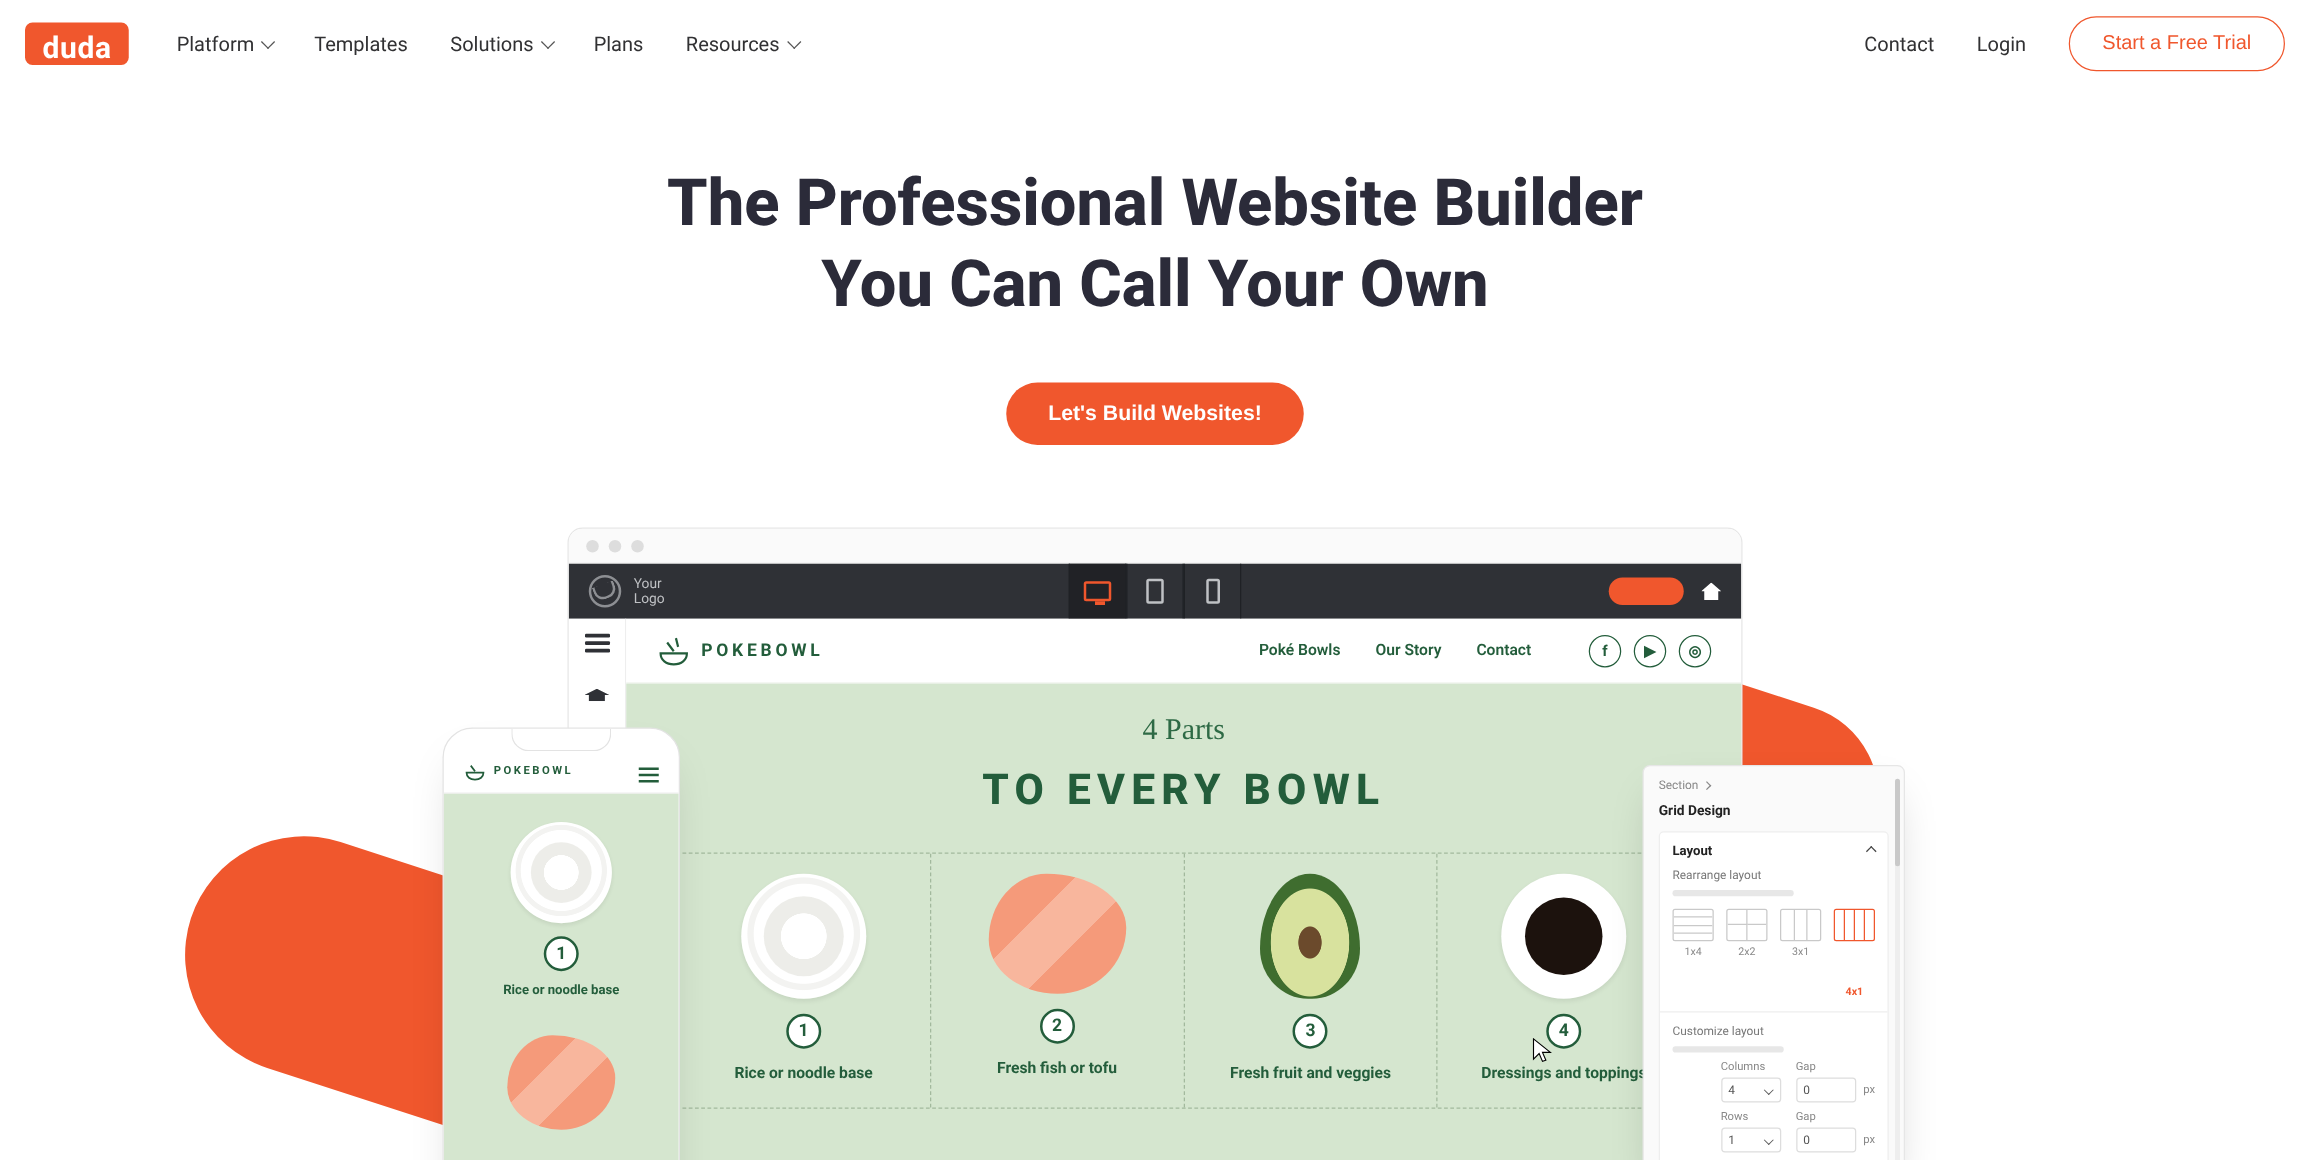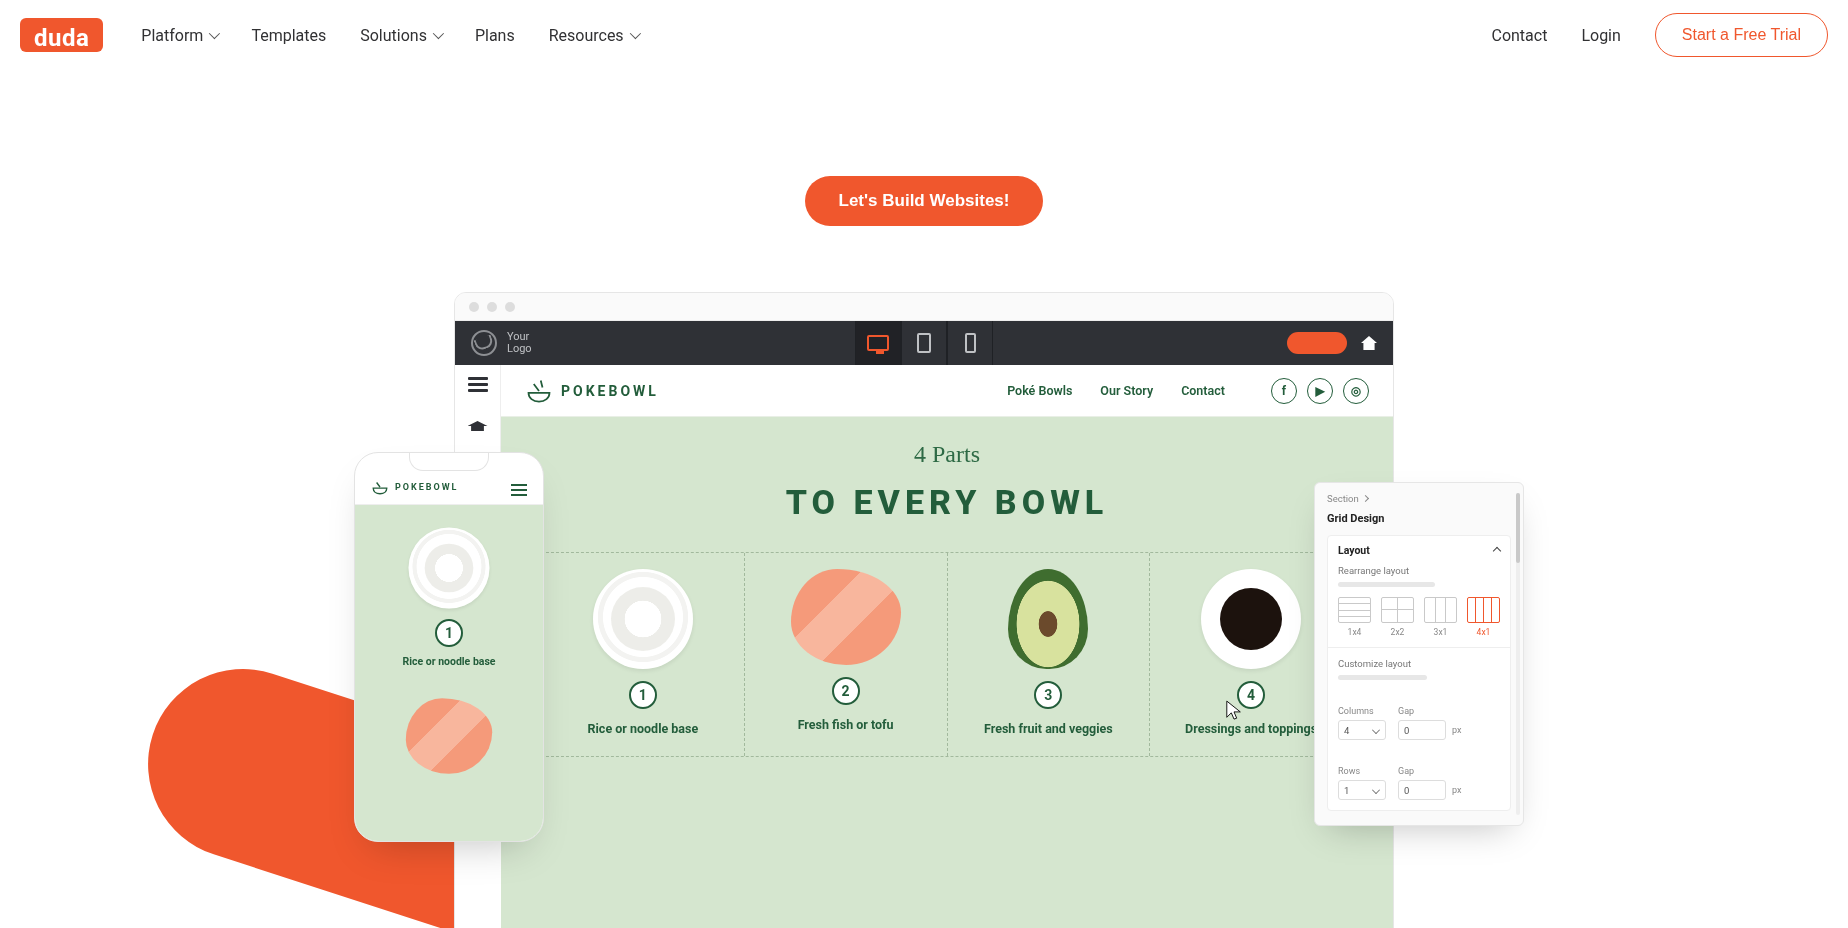--- a/index.html
+++ b/index.html
@@ -284,23 +284,23 @@
   .lay{width:34px;height:26px;border:1.5px solid #c9c9c9;border-radius:2px;display:flex;overflow:hidden;}
   .lay div{flex:1;border-right:1px solid #c9c9c9;}
   .lay div:last-child{border-right:none;}
   .lay.rows{flex-direction:column;}
   .lay.rows div{border-right:none;border-bottom:1px solid #c9c9c9;}
   .lay.rows div:last-child{border-bottom:none;}
   .lay.active{border-color:#f0572d;}
   .lay.active div{border-color:#f0572d;}
   .lay-labels{display:flex;gap:10px;margin-top:4px;}
   .lay-labels span{width:34px;text-align:center;font-size:8.5px;color:#888;}
-  .lay-labels span.active{color:#f0572d;font-weight:400;}
+  .lay-labels span.active{color:#f0572d;font-weight:700;margin-top:32px;}
   .hr{height:1px;background:#eee;margin:10px -10px;}
-  .fields{display:flex;gap:12px;margin-top:24px;}
+  .fields{display:flex;gap:12px;margin-top:4px;justify-content:flex-end;}
   .fld label{font-size:9px;color:#888;}
   .inp{display:flex;align-items:center;gap:6px;margin-top:3px;}
   .inp .box{width:48px;height:20px;border:1px solid #ddd;border-radius:3px;background:#fff;display:flex;align-items:center;justify-content:space-between;padding:0 5px;font-size:9.5px;}
   .inp .unit{font-size:9px;color:#888;}
   .scrollbar{position:absolute;right:3px;top:10px;bottom:10px;width:4px;background:#eee;border-radius:2px;}
   .scrollbar::after{content:"";position:absolute;right:0;top:0;width:4px;height:70px;background:#c9c9c9;border-radius:2px;}
 </style>
 </head>
 <body>
 
@@ -327,20 +327,24 @@
     </div>
   </div>
   <div class="nav-right">
     <div class="nav-item">Contact</div>
     <div class="nav-item">Login</div>
     <button class="cta-outline">Start a Free Trial</button>
   </div>
 </div>
 
 <div class="hero">
+  <h1>
+    <span>The Professional Website Builder</span><br>
+    <span>You Can Call Your Own</span>
+  </h1>
   <button class="cta-fill">Let's Build Websites!</button>
 </div>
 
 <div class="blob left"></div>
 <div class="blob right"></div>
 
 <div class="stage-wrap">
 
   <div class="browser">
     <div class="browser-top">

